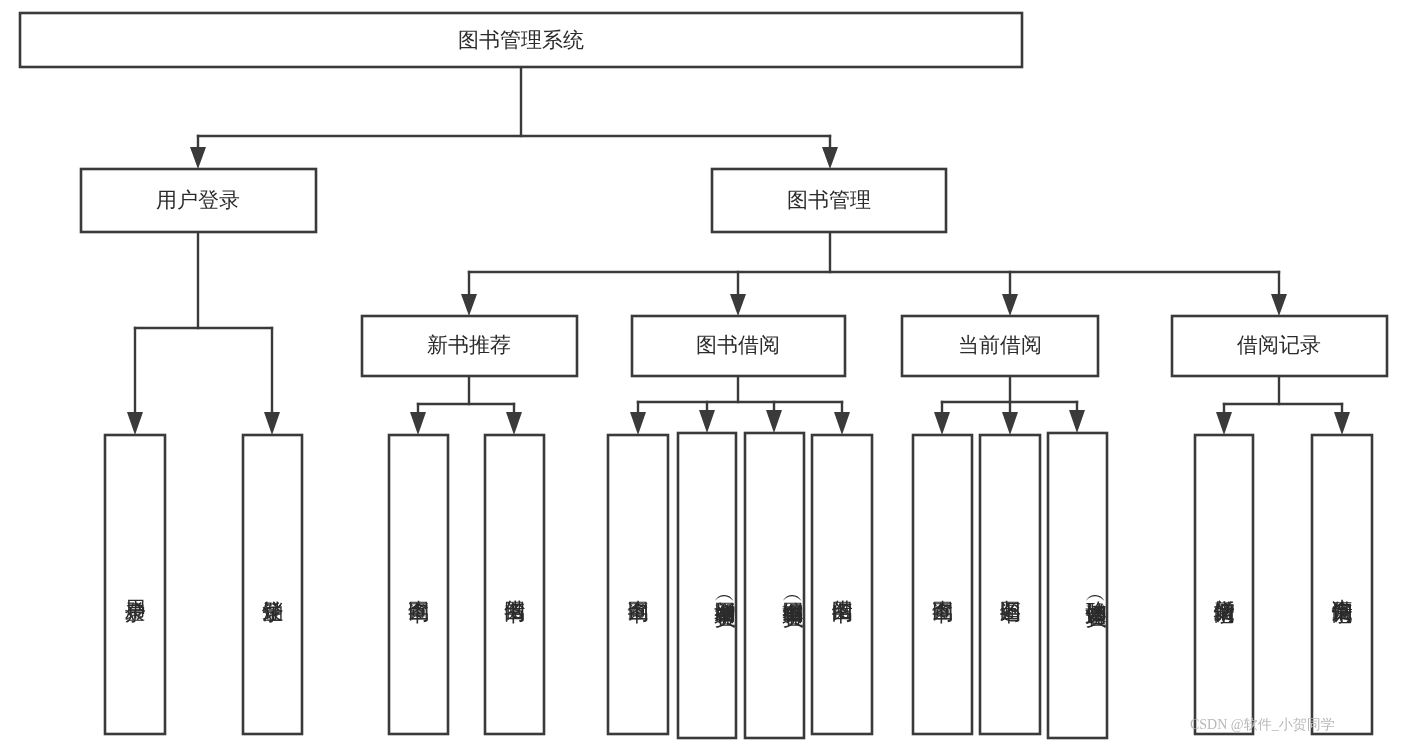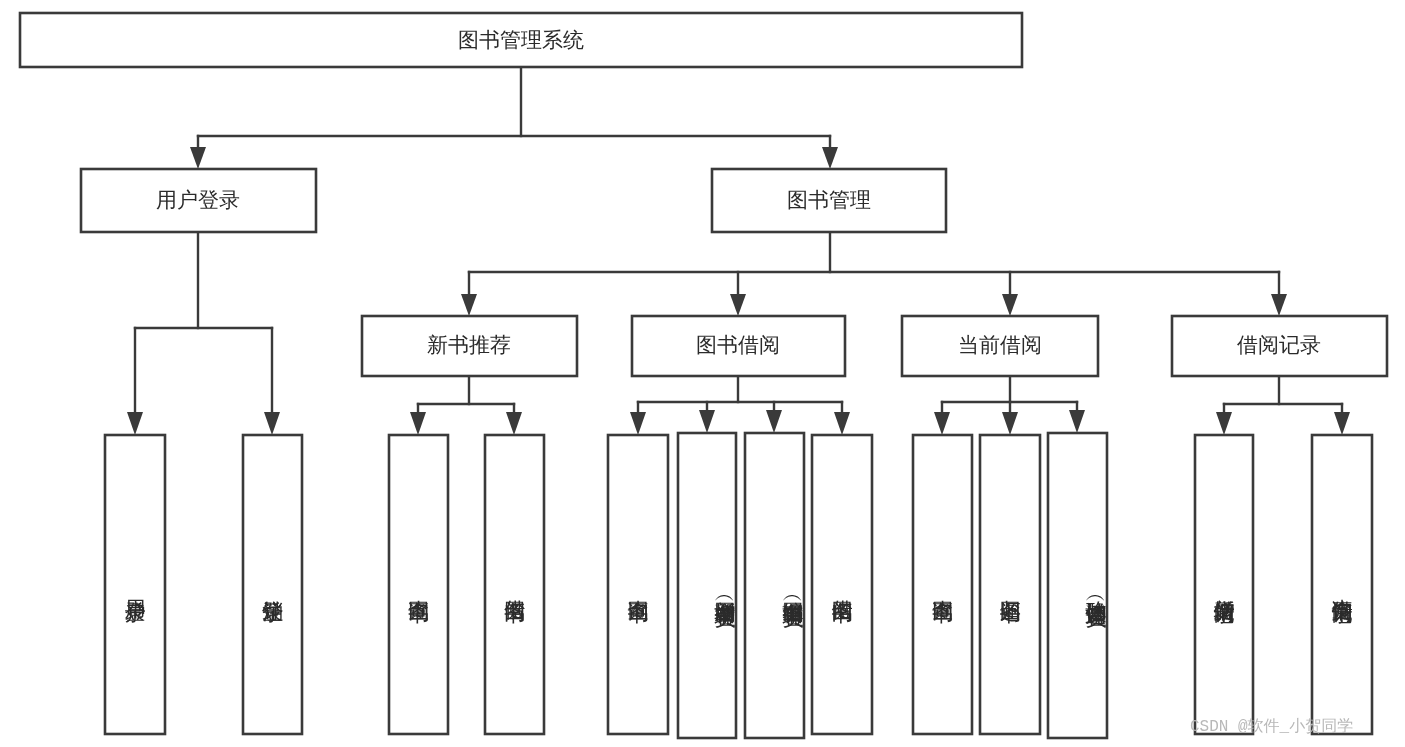--- a/index.html
+++ b/index.html
@@ -60,22 +60,22 @@
     letter-spacing: 1px;
     display: flex;
     align-items: center;
     justify-content: center;
     pointer-events: none;
   }
   .watermark {
     position: absolute;
     left: 1190px;
     top: 716px;
-    font-family: Liberation Mono, monospace;
-    font-size: 16px;
+    font-family: Liberation Serif, serif;
+    font-size: 14px;
     color: #b8b8b8;
     white-space: nowrap;
   }
 </style>
 </head>
 <body>
 
 <div id="diagram-root">
 
   <svg id="flow-svg" viewBox="0 0 1405 747">

